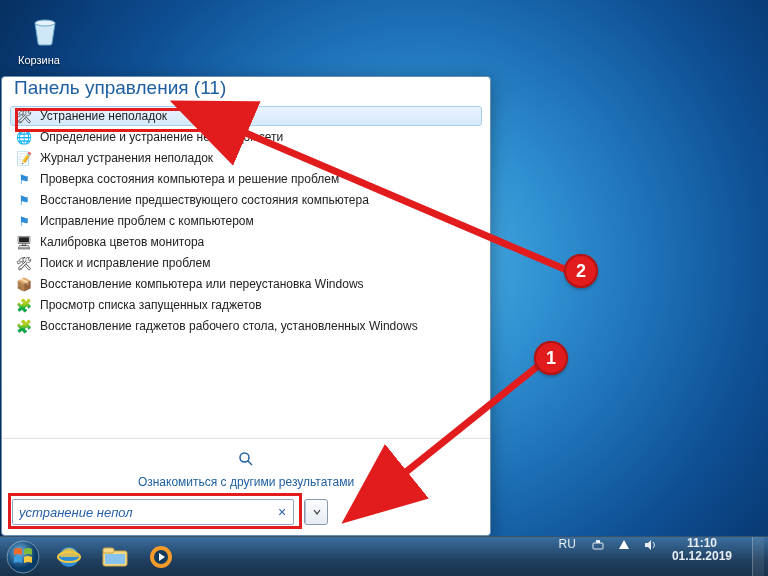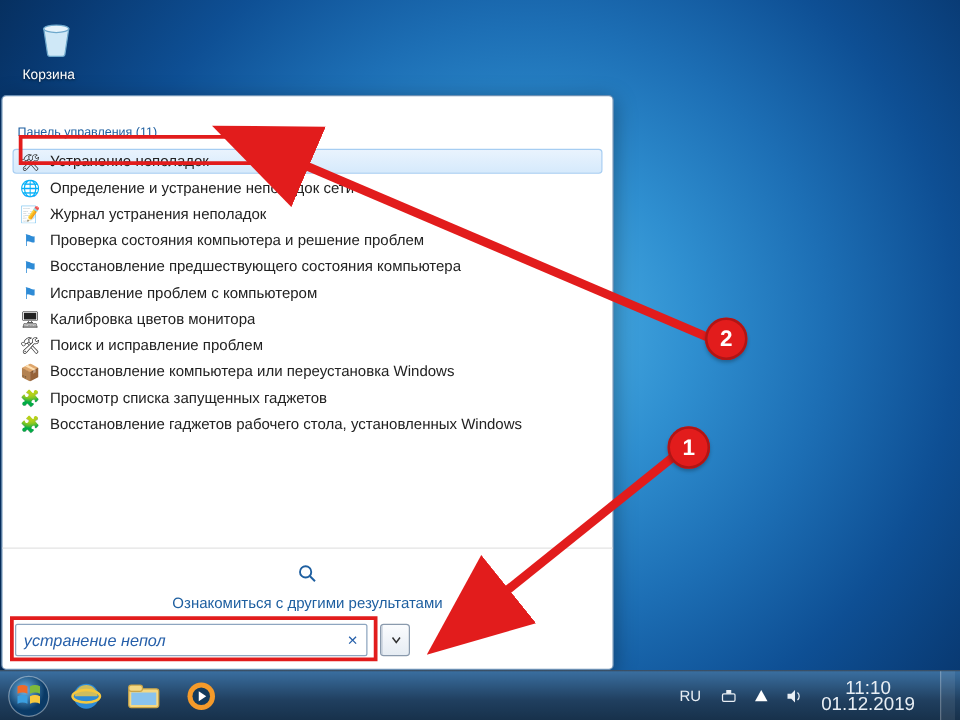--- a/index.html
+++ b/index.html
@@ -13,21 +13,21 @@
 
   .desktop-icon { position: absolute; top: 8px; left: 18px; width: 54px; text-align: left; color: #fff; font-size: 11px; text-shadow: 0 1px 2px rgba(0,0,0,.6); }
   .desktop-icon-img { width: 44px; height: 44px; margin: 0 auto 2px; display: flex; align-items: center; justify-content: center; }
 
   .start-menu {
     position: absolute; left: 1px; bottom: 40px; width: 490px; height: 460px;
     background: #fff; border: 1px solid #6b8fb3; border-radius: 4px;
     box-shadow: 0 4px 18px rgba(0,0,0,.35);
     display: flex; flex-direction: column;
   }
-  .sm-header { padding: 24px 12px 4px; color: #1e5fa0; font-size: 10px; }
+  .sm-header { padding: 0 12px 4px; color: #1e5fa0; font-size: 19px; }
   .sm-header a { color: #1e5fa0; text-decoration: none; }
 
   .sm-list { flex: 1; padding: 2px 8px; overflow: auto; }
   .sm-item {
     display: flex; align-items: center; gap: 8px; padding: 2px 6px; margin: 1px 0;
     border-radius: 3px; cursor: pointer; color: #222;
   }
   .sm-item.selected {
     background: linear-gradient(#e9f3fd, #d6eafc);
     border: 1px solid #a6cdf2; padding: 1px 5px;
@@ -74,24 +74,24 @@
   .taskbar {
     position: absolute; left: 0; right: 0; bottom: 0; height: 40px;
     background: linear-gradient(#3a6fa0, #203f5f 60%, #17314b);
     display: flex; align-items: center; color: #e8eef4;
     border-top: 1px solid rgba(255,255,255,.15);
   }
   .start-orb {
     width: 46px; height: 40px; display: flex; align-items: center; justify-content: center; cursor: pointer;
   }
   .pin { width: 46px; height: 40px; display: flex; align-items: center; justify-content: center; cursor: pointer; }
-  .tray { margin-left: auto; display: flex; align-items: center; gap: 10px; padding-right: 4px; }
+  .tray { margin-left: auto; display: flex; align-items: flex-start; gap: 10px; padding-right: 4px; }
   .tray .lang { font-size: 12px; padding: 0 4px; cursor: pointer; }
   .tray .tray-ico { width: 16px; height: 16px; display: flex; align-items: center; justify-content: center; cursor: pointer; color: #e8eef4; }
-  .clock { text-align: center; font-size: 15px; line-height: 13px; padding: 0 4px; cursor: pointer; }
+  .clock { text-align: center; font-size: 12px; line-height: 13px; padding: 0 4px; cursor: pointer; font-weight: bold; }
   .show-desk { width: 12px; height: 40px; border-left: 1px solid rgba(255,255,255,.25); background: rgba(255,255,255,.08); cursor: pointer; margin-left: 6px; }
 
   
   svg { display: block; }
 </style>
 </head>
 <body>
 
 <div class="desktop">
 

